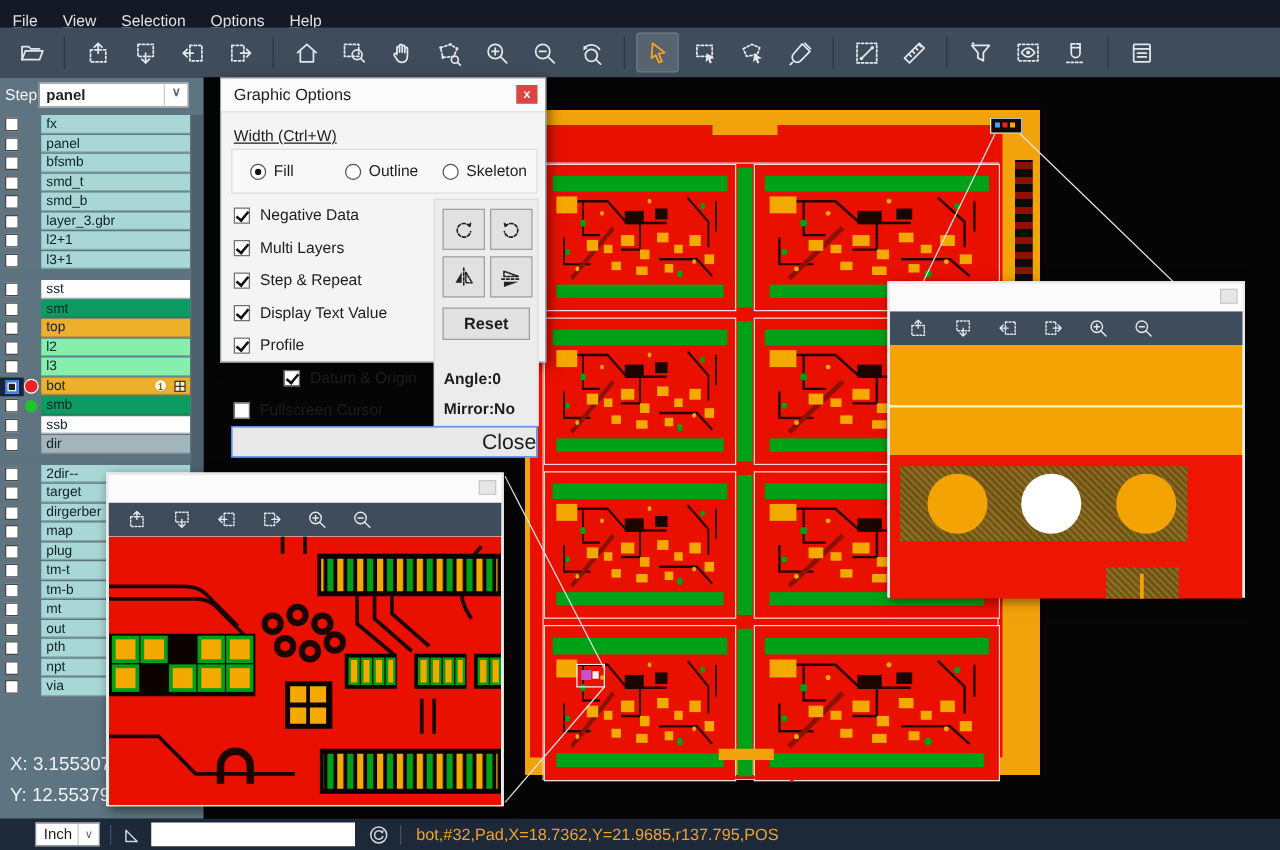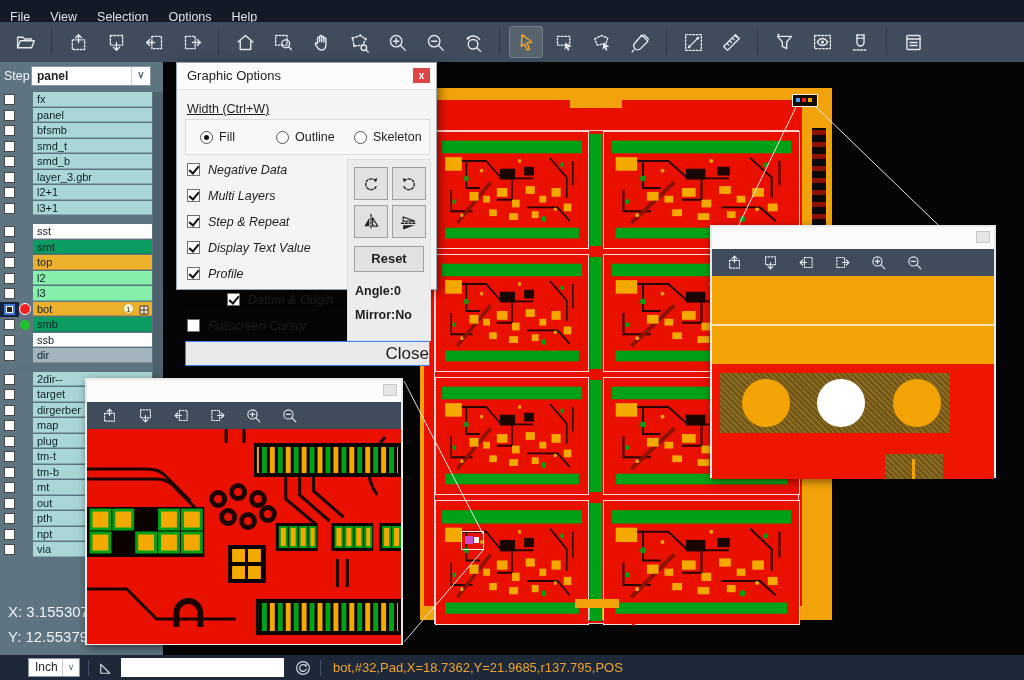--- a/index.html
+++ b/index.html
@@ -69,31 +69,31 @@
           font-size:12.5px;color:#1d1d1d;}
   .dlg-title{position:absolute;left:0;top:0;right:0;height:26px;background:#fbfbfb;border-bottom:1px solid #e0e0e0;
           line-height:26px;padding-left:10px;font-size:13px;}
   .dlg-close{position:absolute;right:6px;top:5px;width:17px;height:15px;background:#dd4444;color:#fff;
           font-size:10px;line-height:15px;text-align:center;font-weight:bold;}
   .dlg-widthlabel{position:absolute;left:10px;top:39px;text-decoration:underline;}
   .radiogroup{position:absolute;left:8px;top:56px;width:245px;height:36px;border:1px solid #dcdcdc;background:#f8f8f8;box-sizing:border-box;}
   .radio{position:absolute;top:10px;display:flex;align-items:center;}
   .rdot{width:13px;height:13px;border-radius:50%;border:1px solid #555;background:#fff;box-sizing:border-box;position:relative;margin-right:6px;}
   .rdot.sel:after{content:"";position:absolute;left:3px;top:3px;width:5px;height:5px;border-radius:50%;background:#111;}
-  .dcb{position:absolute;left:10px;display:flex;align-items:flex-start;height:16px;font-style:italic;}
+  .dcb{position:absolute;left:10px;display:flex;align-items:flex-end;height:16px;}
   .dcb .box{width:13px;height:13px;background:#fff;border:1px solid #707070;box-sizing:border-box;margin-right:8px;position:relative;}
   .dcb .box.checked:after{content:"";position:absolute;left:3px;top:0px;width:4px;height:8px;
        border:solid #111;border-width:0 2px 2px 0;transform:rotate(40deg);}
   .xfpanel{position:absolute;left:170px;top:96px;width:84px;height:182px;background:#ececec;border:1px solid #dedede;box-sizing:border-box;font-weight:bold;}
   .xfbtn{position:absolute;width:34px;height:33px;background:#e1e1e1;border:1px solid #9f9f9f;box-sizing:border-box;
          display:flex;align-items:center;justify-content:center;color:#222;}
   .xfbtn svg{width:20px;height:20px;}
   .resetbtn{position:absolute;left:6px;top:86px;width:70px;height:26px;background:#e1e1e1;border:1px solid #9f9f9f;
          box-sizing:border-box;text-align:center;line-height:24px;font-size:13px;}
-  .xfinfo{position:absolute;left:7px;font-size:12.5px;}
+  .xfinfo{position:absolute;left:7px;font-size:12.5px;margin-top:12px;}
   .closebtn{position:absolute;left:8px;top:278px;width:245px;height:25px;background:#e9e9e9;border:1px solid #3b82f6;
          box-sizing:border-box;text-align:right;line-height:23px;font-size:17px;}
   
   .pwin{position:absolute;border:2px solid #e9e9e9;background:#fff;z-index:10;box-shadow:2px 3px 9px rgba(0,0,0,.5);box-sizing:border-box;}
   .pw-title{position:relative;height:22px;background:#fbfbfb;}
   .pw-btn{position:absolute;right:4px;top:4px;width:14px;height:12px;background:#e6e6e6;border:1px solid #c9c9c9;box-sizing:border-box;}
   .pw-toolbar{height:27px;background:#3f4c5c;display:flex;align-items:center;padding-left:4px;}
   .pw-toolbar .tbtn{width:26px;height:23px;margin:0 5px;}
   .pw-toolbar .tbtn svg{width:17px;height:17px;}
   .pw-content{position:relative;overflow:hidden;}

